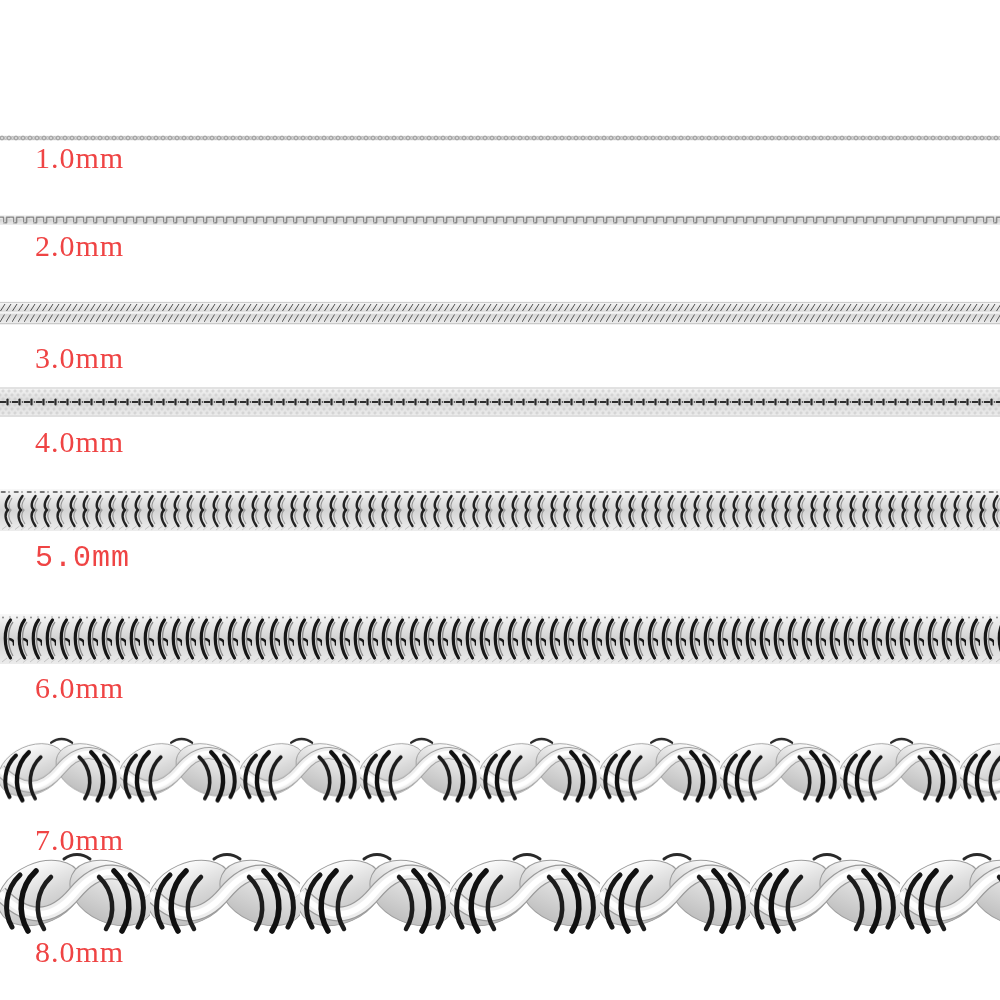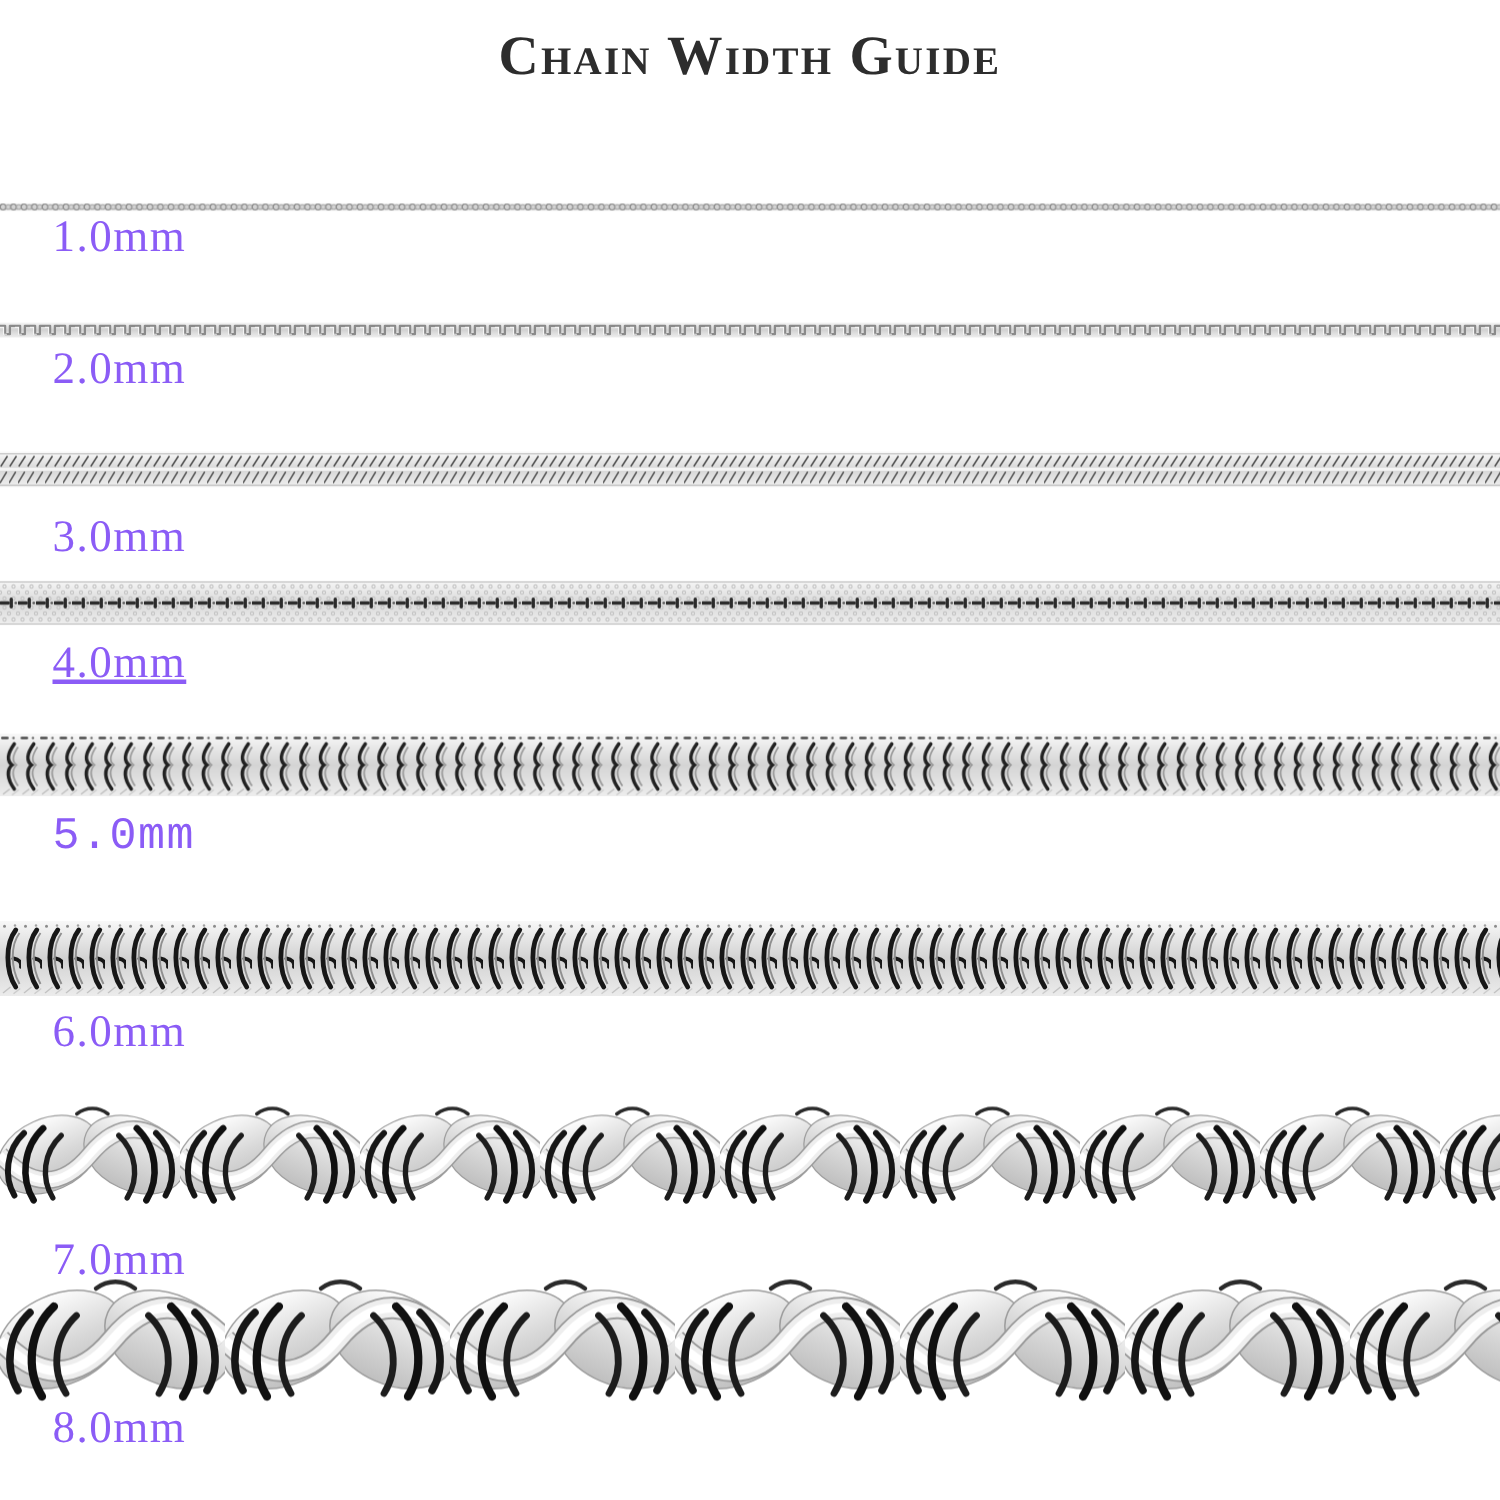--- a/index.html
+++ b/index.html
@@ -2,39 +2,38 @@
 <html><head>
 <meta charset="utf-8">
 <style>
   html,body{margin:0;padding:0;background:#ffffff;}
   #stage{position:relative;width:1000px;height:1000px;background:#ffffff;overflow:hidden;
          font-family:"Liberation Serif","DejaVu Serif",serif;}
   .title{position:absolute;top:16px;left:0;width:1000px;text-align:center;
          font-variant:small-caps;font-weight:600;font-size:37px;letter-spacing:1.5px;
          color:#2d2d2d;}
   .chain{position:absolute;left:0;width:1000px;display:block;}
-  .label{position:absolute;left:35px;font-size:30px;line-height:1;color:#8b5cf6;
+  .label{position:absolute;left:35px;font-size:30px;line-height:1;color:#ef4444;
          letter-spacing:1px;}
   svg{display:block;}
   
   #c1{top:133px;} #l1{top:143px;}
   #c2{top:212px;} #l2{top:231px;text-align:right;}
   #c3{top:301px;} #l3{top:343px;}
-  #c4{top:387px;} #l4{top:427px;text-decoration:underline;}
+  #c4{top:387px;} #l4{top:427px;}
   #c5{top:489px;} #l5{top:543px;font-family:Liberation Mono, monospace;}
   #c6{top:614px;} #l6{top:673px;}
   #c7{top:733px;} #l7{top:825px;}
   #c8{top:847px;} #l8{top:937px;}
 </style>
 </head>
 <body>
 
 <div id="stage">
 
-  <div class="title">Chain Width Guide</div>
 
   <svg id="c1" class="chain" width="1000" height="10" viewBox="0 0 1000 10">
     <defs>
       <linearGradient id="g1" x1="0" y1="0" x2="0" y2="1">
         <stop offset="0" stop-color="#f2f2f2"></stop>
           <stop offset="0.5" stop-color="#cfcfcf"></stop>
           <stop offset="1" stop-color="#ececec"></stop>
       </linearGradient>
       <pattern id="p1" width="7" height="10" patternUnits="userSpaceOnUse">
         <rect x="0" y="2.5" width="7" height="5" fill="url(#g1)"></rect>

